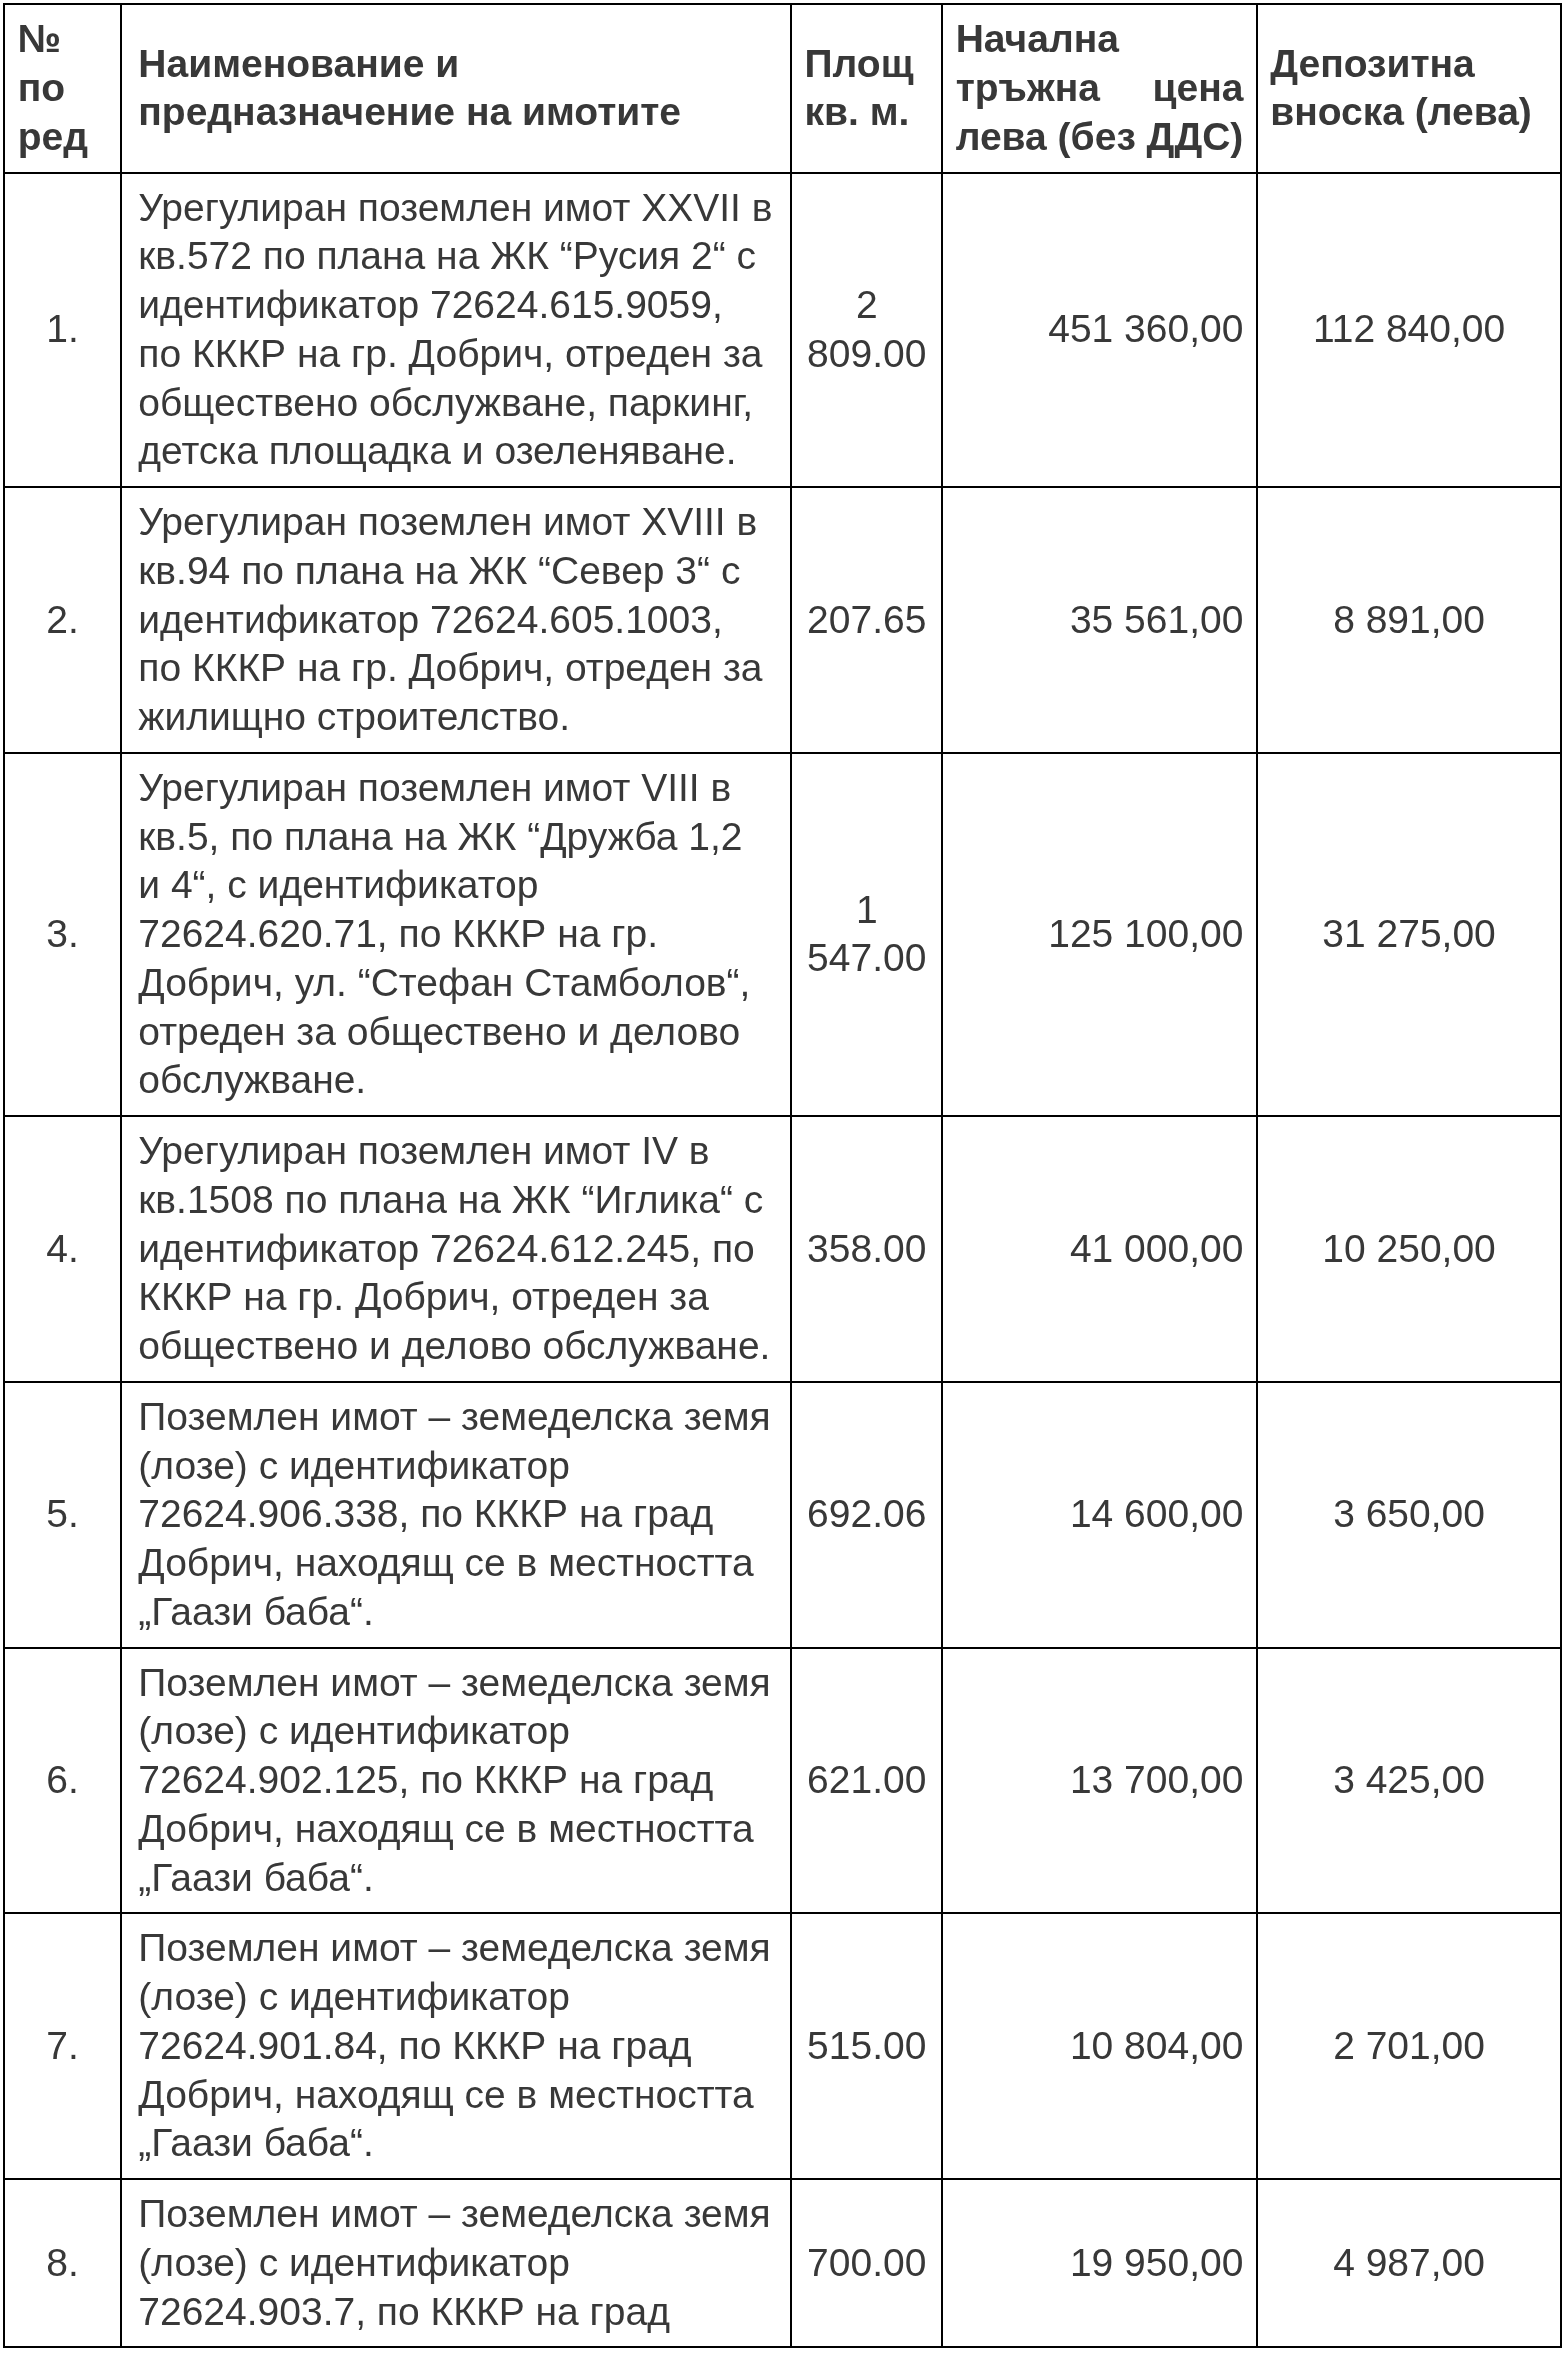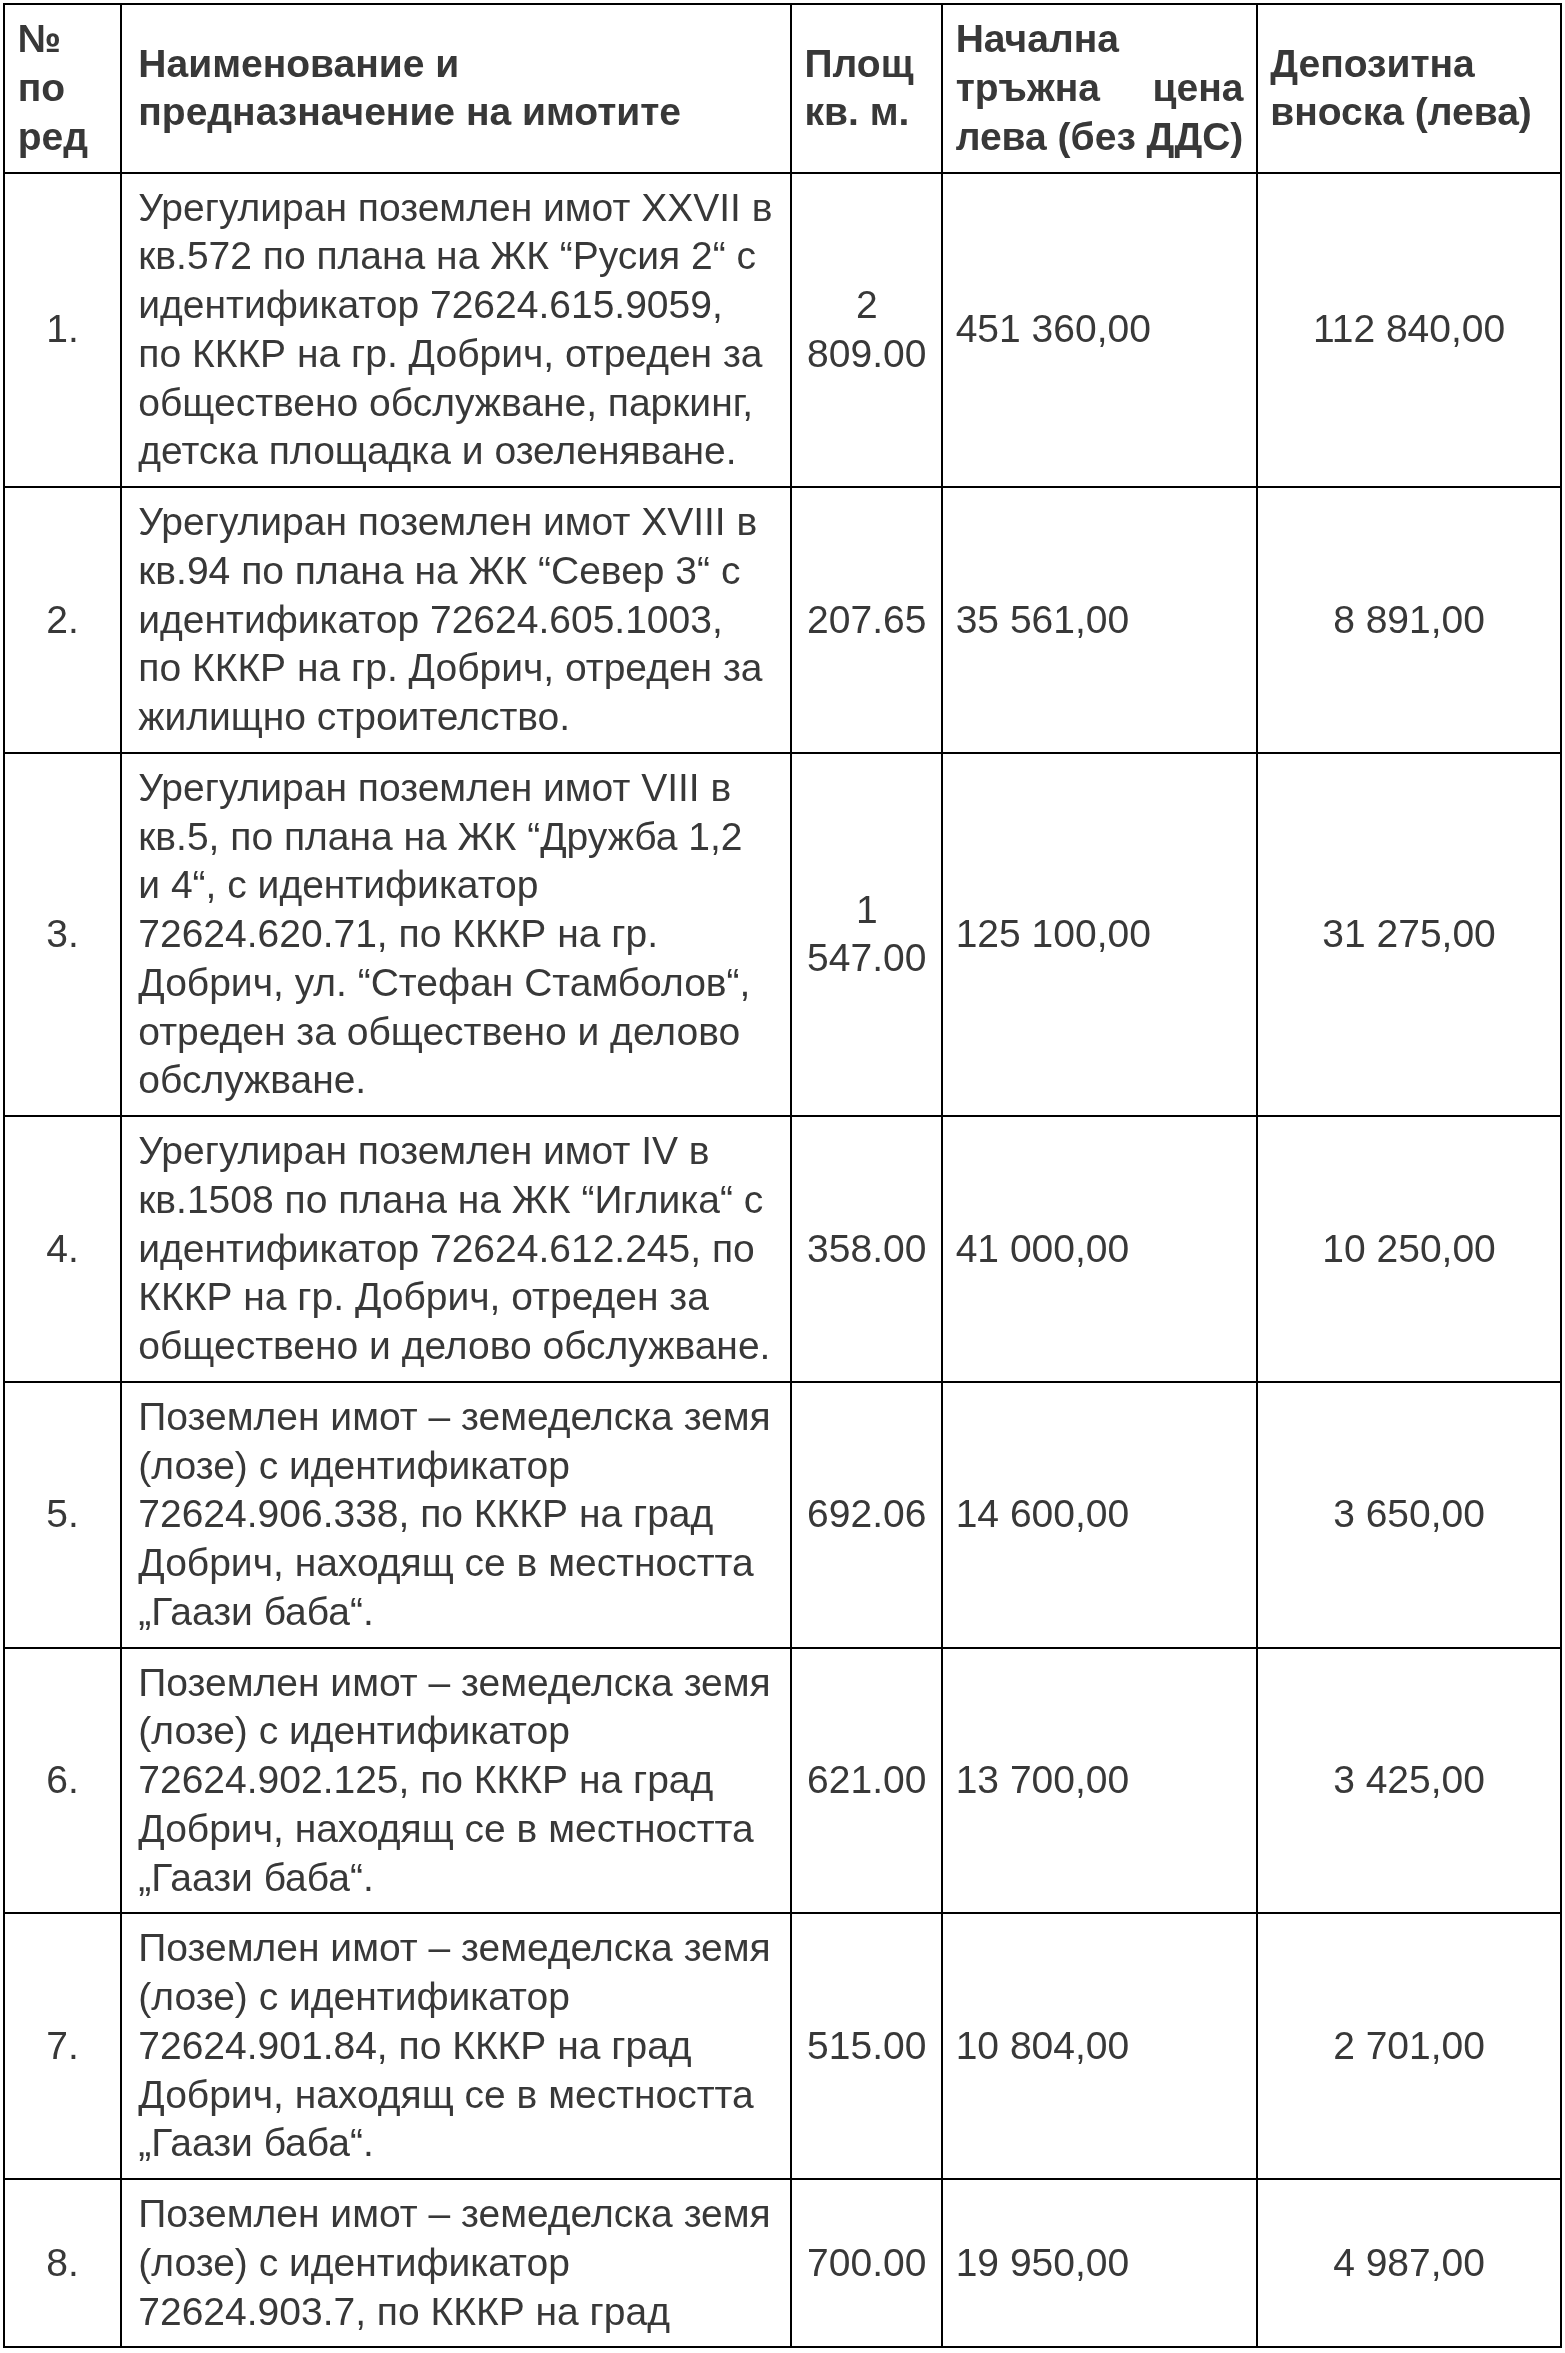--- a/index.html
+++ b/index.html
@@ -42,21 +42,21 @@
 
   .col-num     { width: 104px; }
   .col-name    { width: 599px; }
   .col-area    { width: 135px; }
   .col-price   { width: 281px; }
   .col-deposit { width: 272px; }
 
   td.col-num     { text-align: center; }
   td.col-name    { text-align: left; padding-left: 16.6px; padding-right: 16.6px; }
   td.col-area    { text-align: center; padding-left: 11.6px; padding-right: 11.6px; border-radius: 22px; }
-  td.col-price   { text-align: left; border-radius: 18px; }
+  td.col-price   { text-align: right; border-radius: 18px; }
   td.col-deposit { text-align: center; }
 
   th.col-name    { padding-left: 16.6px; padding-right: 16.6px; }
   th.col-price   { text-align: justify; margin-left: 40px; }
 </style>
 </head>
 <body>
 
 <div class="page">
   <table class="properties-table">

